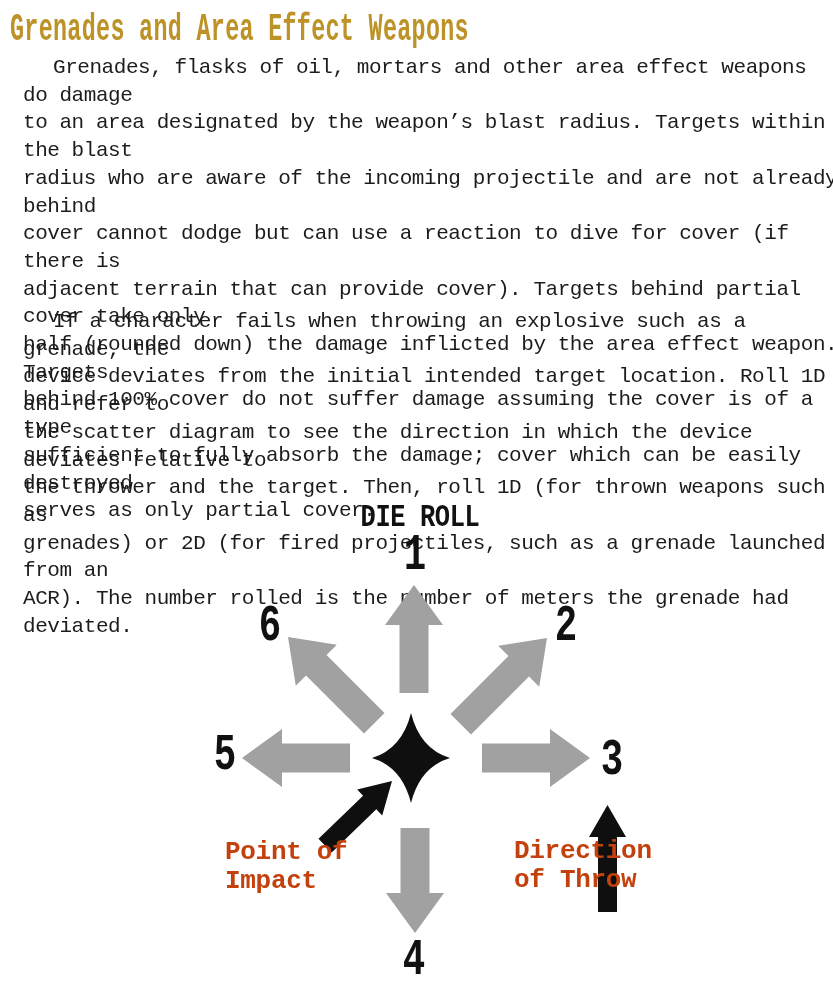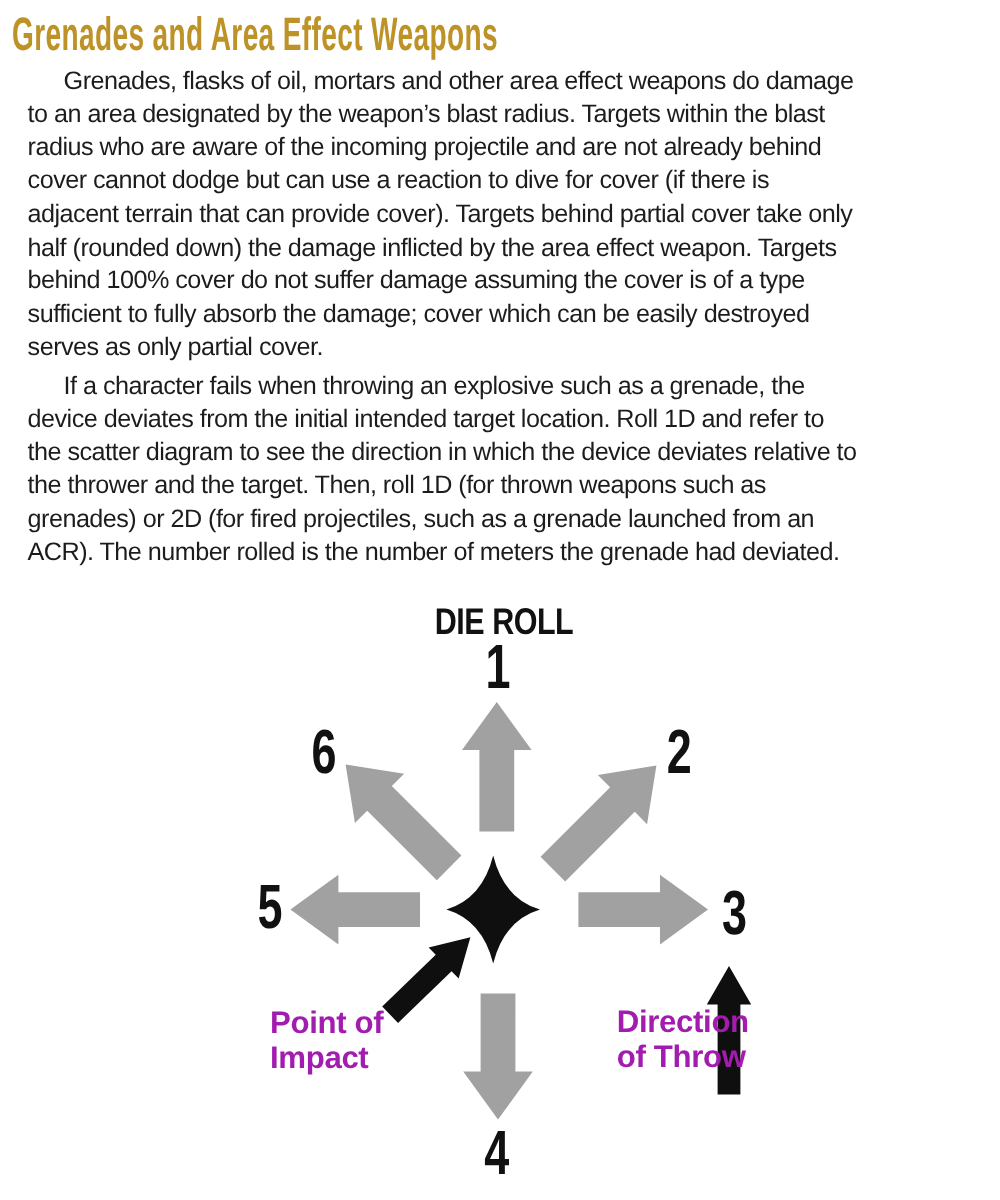--- a/index.html
+++ b/index.html
@@ -1,21 +1,21 @@
 <!DOCTYPE html>
 <html><head>
 <meta charset="utf-8">
 <style>
   html, body { margin: 0; padding: 0; background: #ffffff; }
   .page {
     position: relative;
     width: 833px;
     height: 996px;
     background: #ffffff;
-    font-family: Liberation Sans, sans-serif;
+    font-family: Liberation Mono, monospace;
     overflow: hidden;
   }
   .heading {
     position: absolute;
     left: 10px;
     top: 9px;
     margin: 0;
     font-size: 39px;
     font-weight: bold;
     line-height: 42px;
@@ -73,21 +73,21 @@
   .n4 { left: 384px; top: 939px; }
   .n5 { left: 195px; top: 734px; }
   .n6 { left: 240px; top: 605px; }
 
   .d-label {
     position: absolute;
     font-size: 26px;
     font-weight: bold;
     line-height: 29px;
     letter-spacing: -0.3px;
-    color: #a21caf;
+    color: #c2410c;
     white-space: pre-line;
   }
   .poi { left: 225px; top: 838px; }
   .dot { left: 467px; top: 837px; margin-left: 47px; }
 </style>
 </head>
 <body>
 
 <div class="page">
 

